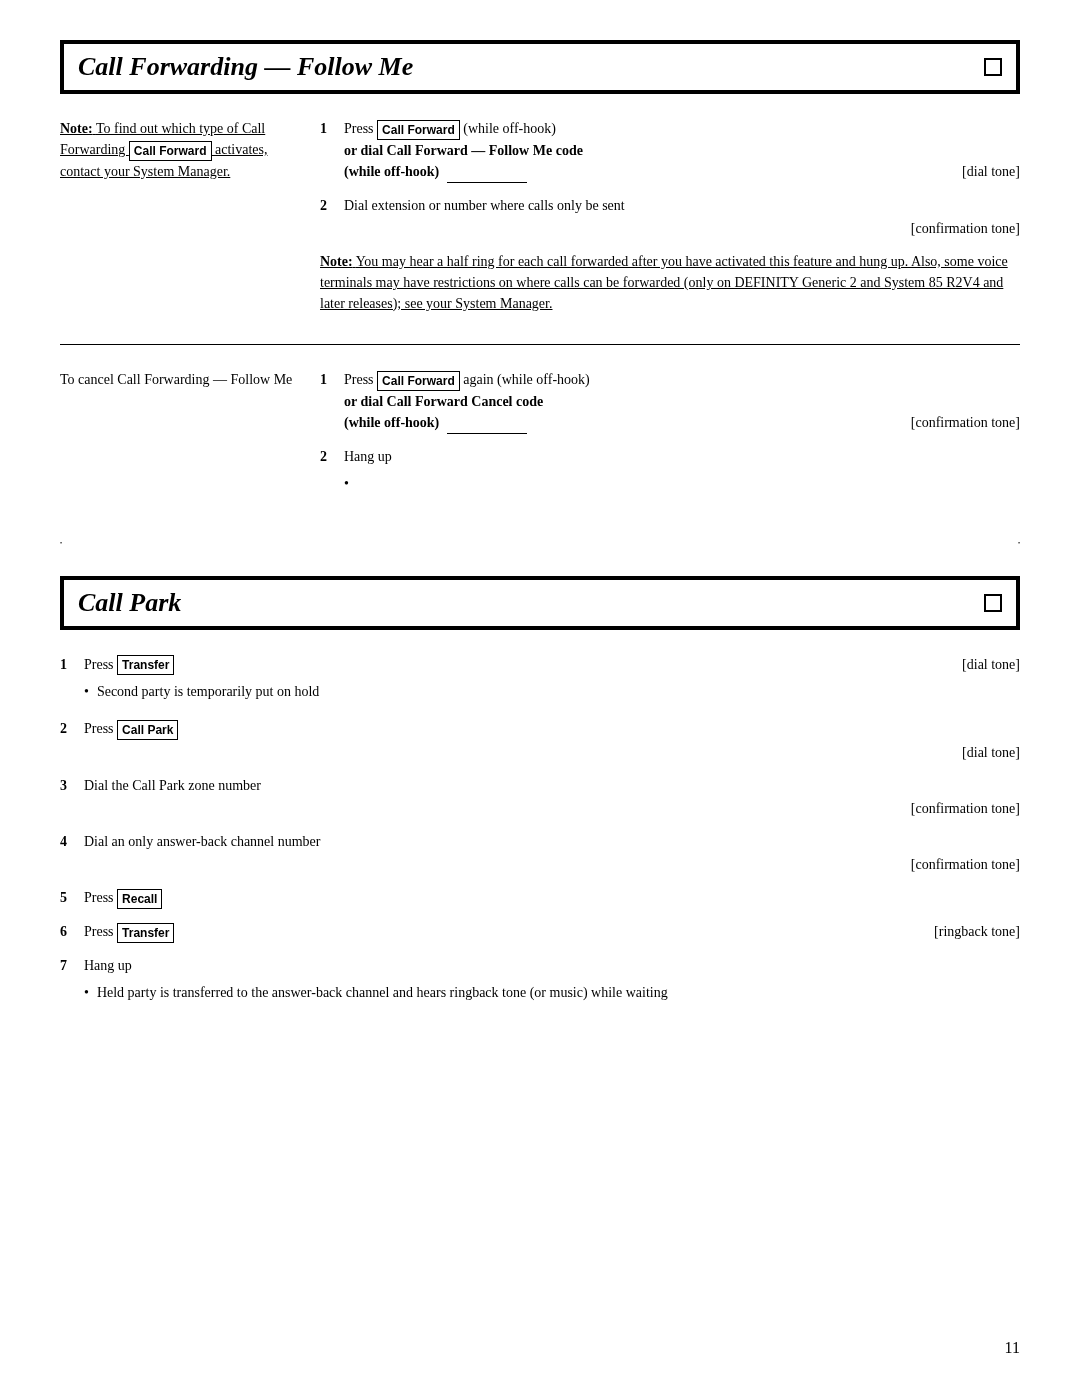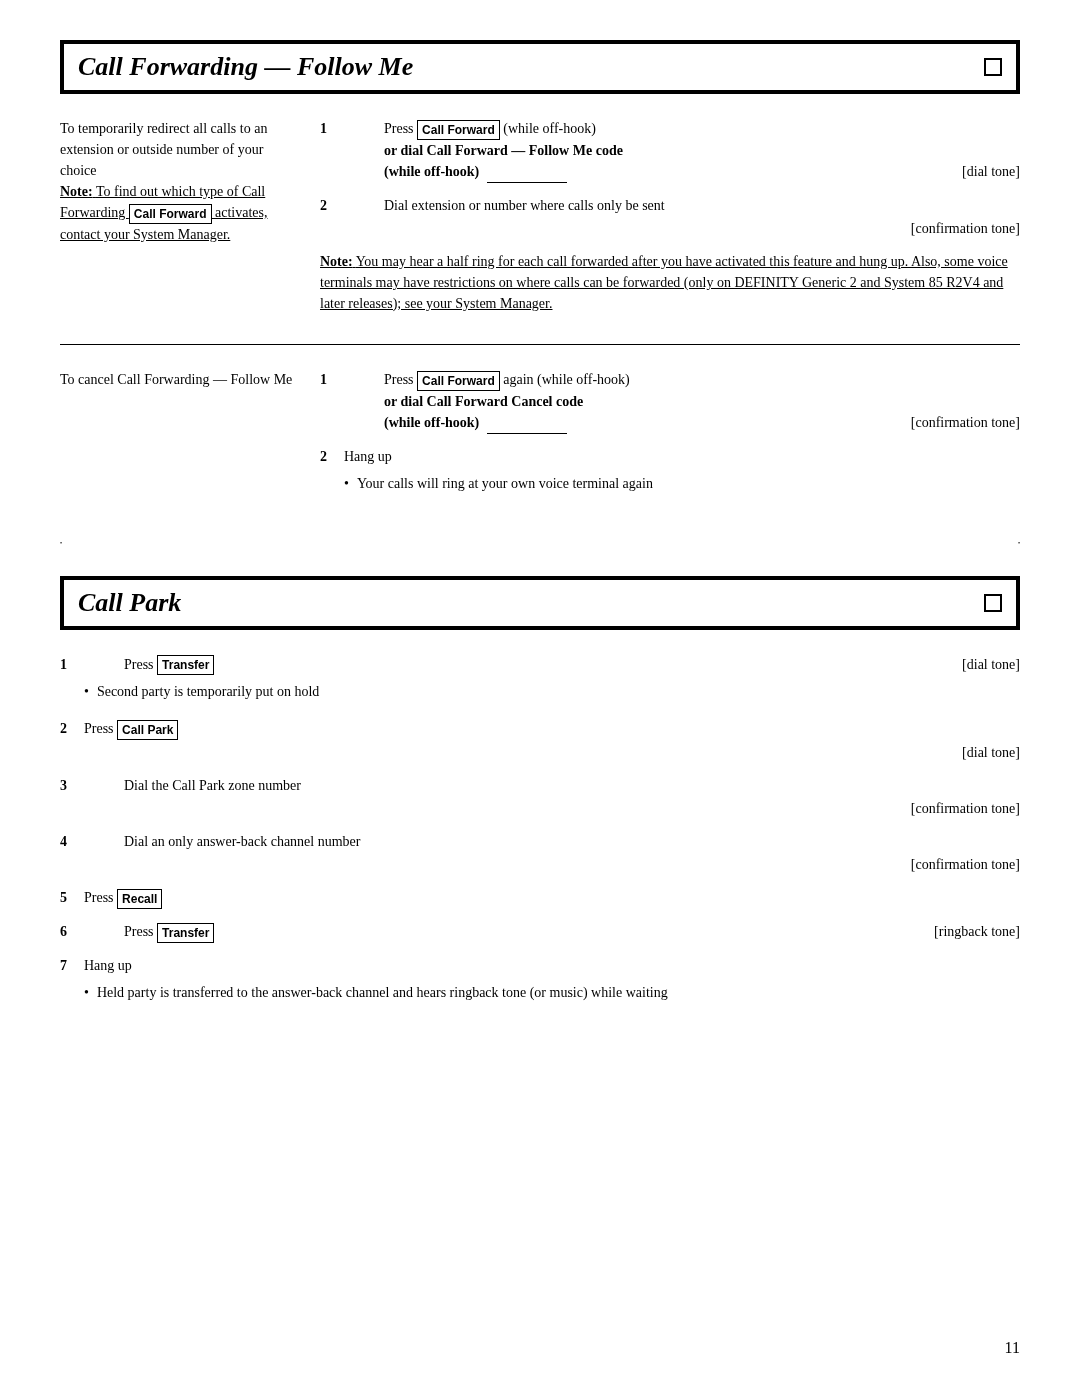--- a/index.html
+++ b/index.html
@@ -105,21 +105,20 @@
     .tone-right {
       text-align: right;
       margin-top: 2px;
     }
 
     .step-line {
       display: flex;
       justify-content: space-between;
       align-items: baseline;
       gap: 10px;
-      margin-left: 40px;
     }
 
     .bold {
       font-weight: bold;
     }
 
     .bullet-list {
       list-style: none;
       margin: 6px 0 0 0;
       padding: 0;
@@ -159,21 +158,20 @@
 </head>
 <body>
 
 <div class="section-box">
   <span class="section-title">Call Forwarding — Follow Me</span>
   <span class="checkbox"></span>
 </div>
 
 <div class="section-content">
   <div class="left-col">
-    <p>To temporarily redirect all calls to an extension or outside number of your choice</p>
     <p class="note-block">
       <span class="bold">Note:</span>
       <span> To find out which type of Call Forwarding </span>
       <span class="inline-btn">Call Forward</span>
       <span>activates, contact your System Manager.</span>
     </p>
   </div>
   <div class="right-col">
     <ol class="step-list">
 
@@ -239,21 +237,20 @@
         </div>
       </li>
 
       <li class="step-item">
         <span class="step-num bold">2</span>
         <div class="step-body">
           <span>Hang up</span>
           <ul class="bullet-list" style="margin-top:6px;">
             <li class="bullet-item">
               <span class="bullet-dot">•</span>
-              <span>Your calls will ring at your own voice terminal again</span>
             </li>
           </ul>
         </div>
       </li>
     </ol>
   </div>
 </div>
 
 <div style="display:flex; justify-content:space-between; margin: 10px 0 30px 0;">
   <span style="font-size:6px;">•</span>

